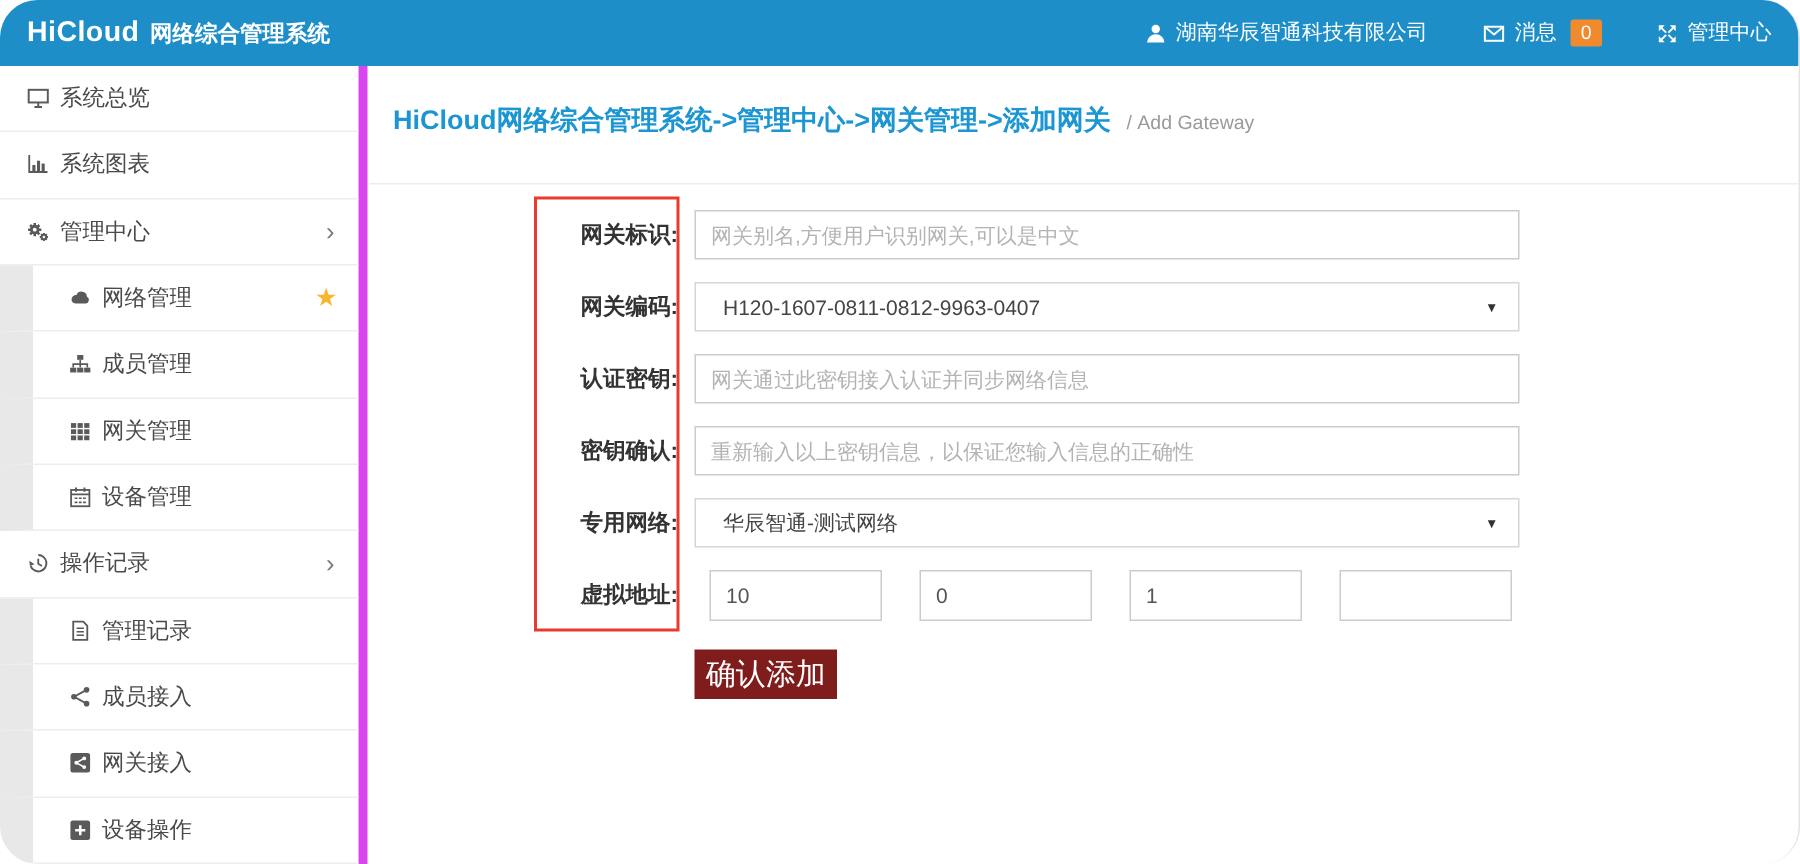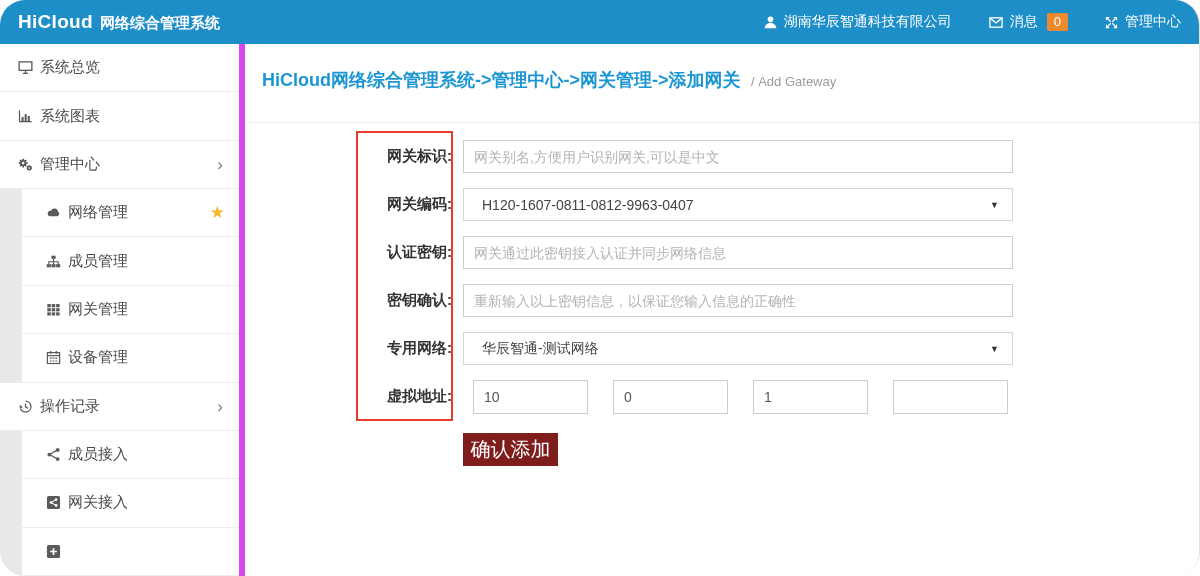--- a/index.html
+++ b/index.html
@@ -196,20 +196,29 @@
               <path d="M1.6 6.2l.5 3.7 3.2-1.2z" fill="currentColor"></path>
               <path d="M8 4.8v3.6l2.6 1.6" fill="none" stroke="currentColor" stroke-width="1.3"></path>
             </svg>
           </span>
           <span class="label">操作记录</span>
           <span class="chev">›</span>
         </li>
         <li class="side-item level2">
           <span class="icn">
             <svg viewBox="0 0 16 16" width="15" height="15">
+              <path d="M3 1.5h7.2l2.8 3v10H3z" fill="none" stroke="currentColor" stroke-width="1.3"></path>
+              <path d="M5.4 6.2h5.2M5.4 8.7h5.2M5.4 11.2h5.2" stroke="currentColor" stroke-width="1.2"></path>
+            </svg>
+          </span>
+          <span class="label">管理记录</span>
+        </li>
+        <li class="side-item level2">
+          <span class="icn">
+            <svg viewBox="0 0 16 16" width="15" height="15">
               <path d="M3.6 8l8.9-4.9M3.6 8l8.9 4.9" stroke="currentColor" stroke-width="1.4"></path>
               <circle cx="12.5" cy="3.1" r="2" fill="currentColor"></circle>
               <circle cx="3.5" cy="8" r="2" fill="currentColor"></circle>
               <circle cx="12.5" cy="12.9" r="2" fill="currentColor"></circle>
             </svg>
           </span>
           <span class="label">成员接入</span>
         </li>
         <li class="side-item level2">
           <span class="icn">
@@ -223,20 +232,21 @@
           </span>
           <span class="label">网关接入</span>
         </li>
         <li class="side-item level2">
           <span class="icn">
             <svg viewBox="0 0 16 16" width="15" height="15">
               <rect x="1" y="1" width="14" height="14" rx="1.8" fill="currentColor"></rect>
               <path d="M8 4.4v7.2M4.4 8h7.2" stroke="#fff" stroke-width="1.8"></path>
             </svg>
           </span>
+          <span class="label">设备操作</span>
         </li>
       </ul>
   </aside>
 
   <main class="main">
     <div class="breadcrumb">
       <span class="bc-path">HiCloud网络综合管理系统-&gt;管理中心-&gt;网关管理-&gt;添加网关</span>
       <span class="bc-suffix">/ Add Gateway</span>
     </div>
     <div class="divider"></div>

